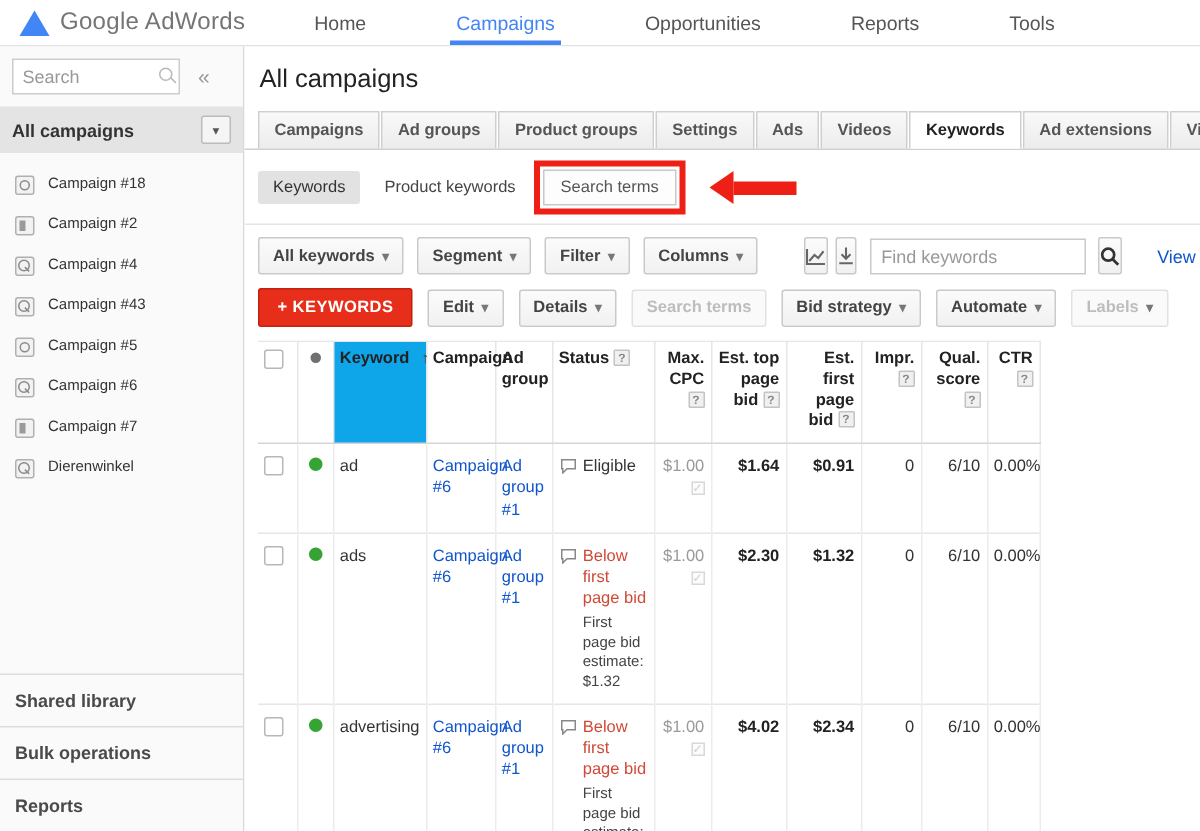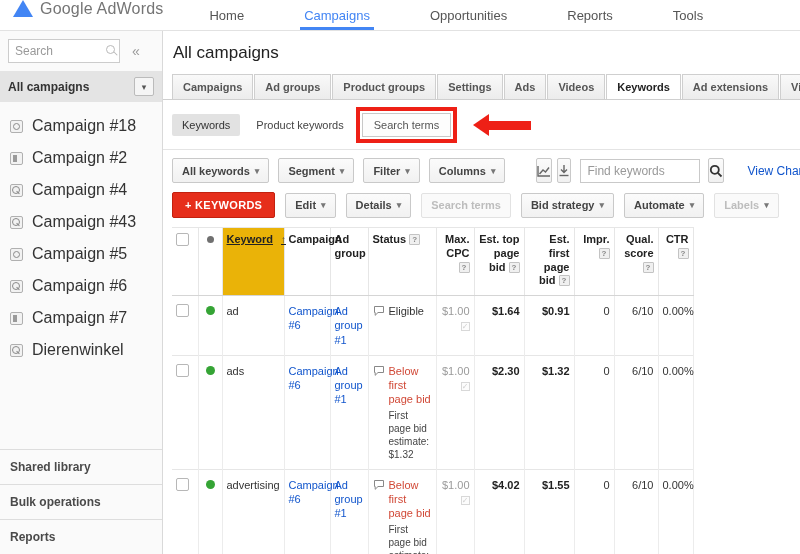--- a/index.html
+++ b/index.html
@@ -7,21 +7,21 @@
     --statusred:#d14836; --greendot:#35a435;
   }
   *{box-sizing:border-box;margin:0;padding:0;}
   html,body{width:800px;height:554px;overflow:hidden;background:#fff;
     font-family:"Liberation Sans",sans-serif;color:#333;}
   .page{width:800px;height:554px;overflow:hidden;display:flex;flex-direction:column;background:#fff;}
 
   
   .topnav{height:31px;flex:0 0 31px;display:flex;align-items:stretch;padding-left:13px;
     border-bottom:1px solid #e2e2e2;background:#fff;}
-  .brand{display:flex;align-items:flex-start;gap:7px;}
+  .brand{display:flex;align-items:center;gap:7px;}
   .logo-mark{width:0;height:0;border-left:10px solid transparent;border-right:10px solid transparent;
     border-bottom:17px solid var(--accent);display:inline-block;}
   .brand-text{font-size:16px;color:#757575;letter-spacing:.2px;}
   .nav-items{display:flex;margin-left:32px;gap:32px;}
   .nav-item{font-size:13px;color:#555;padding:0 14px;display:flex;align-items:center;position:relative;cursor:pointer;}
   .nav-item.active{color:var(--accent);}
   .nav-item.active::after{content:"";position:absolute;left:10px;right:10px;bottom:0;height:3px;background:var(--accent);}
 
   
   .shell{flex:1;display:flex;min-height:0;}
@@ -36,21 +36,21 @@
   .s-search input::placeholder{color:#999;}
   .mini-mag{position:absolute;right:5px;top:6px;width:9px;height:9px;border:1px solid #b9b9b9;border-radius:50%;}
   .mini-mag::after{content:"";position:absolute;width:5px;height:1px;background:#b9b9b9;
     transform:rotate(45deg);right:-4px;bottom:-1px;}
   .s-collapse{margin-left:12px;color:#999;font-size:14px;cursor:pointer;}
   .s-head{background:#e4e4e4;padding:6px 8px;display:flex;align-items:center;justify-content:space-between;}
   .s-head-label{font-size:12px;font-weight:bold;color:#333;}
   .s-head-dd{width:20px;height:19px;background:#f5f5f5;border:1px solid #bbb;border-radius:2px;
     font-size:9px;color:#555;display:flex;align-items:center;justify-content:center;cursor:pointer;}
   .s-list{padding-top:8px;}
-  .camp-item{display:flex;align-items:center;gap:9px;padding:7px 10px;font-size:16px;color:#333;cursor:pointer;}
+  .camp-item{display:flex;gap:9px;padding:7px 10px;font-size:10px;color:#333;cursor:pointer;}
   .ci{width:13px;height:13px;border:1px solid #b0b0b0;background:#f2f2f2;border-radius:2px;
     position:relative;flex:0 0 13px;}
   .ci.video::after{content:"";position:absolute;width:5px;height:5px;border:1px solid #8a8a8a;
     border-radius:50%;top:2px;left:2px;}
   .ci.display::after{content:"";position:absolute;left:2px;top:2px;bottom:2px;width:4px;background:#9a9a9a;}
   .ci.search::before{content:"";position:absolute;width:6px;height:6px;border:1px solid #8a8a8a;
     border-radius:50%;top:1px;left:1px;}
   .ci.search::after{content:"";position:absolute;width:4px;height:1px;background:#8a8a8a;
     transform:rotate(45deg);right:2px;bottom:3px;}
   .s-spacer{flex:1;}
@@ -79,36 +79,36 @@
 
   .toolbar1{display:flex;align-items:center;padding:8px 9px;gap:9px;flex:0 0 auto;}
   .btn{height:25px;display:inline-flex;align-items:center;gap:5px;padding:0 9px;font-size:11px;font-weight:bold;
     color:#444;background:linear-gradient(#fbfbfb,#f1f1f1);border:1px solid #c9c9c9;border-radius:2px;cursor:pointer;
     font-family:"Liberation Sans",sans-serif;white-space:nowrap;}
   .btn .caret{color:#777;font-size:9px;}
   .btn.disabled{color:#bdbdbd;background:#fafafa;border-color:#e2e2e2;cursor:default;}
   .gap-lg{margin-left:22px;}
   .icon-btn{width:28px;height:25px;display:inline-flex;align-items:center;justify-content:center;
     background:linear-gradient(#fbfbfb,#f1f1f1);border:1px solid #c9c9c9;border-radius:2px;cursor:pointer;}
-  .find-input{width:120px;height:24px;border:1px solid #c9c9c9;font-size:12px;padding:0 6px;color:#333;
+  .find-input{width:144px;height:24px;border:1px solid #c9c9c9;font-size:12px;padding:0 6px;color:#333;
     font-family:"Liberation Sans",sans-serif;}
   .find-input::placeholder{color:#999;}
   .search-btn{width:32px;height:25px;margin-left:-1px;}
   .link{font-size:12px;color:var(--link);margin-left:14px;cursor:pointer;text-decoration:none;white-space:nowrap;}
 
   .toolbar2{display:flex;align-items:center;padding:1px 9px 9px;gap:10px;flex:0 0 auto;}
   .red-btn{height:26px;display:inline-flex;align-items:center;padding:0 12px;font-size:11px;font-weight:bold;
     color:#fff;background:var(--btnred);border:1px solid #c2210f;border-radius:2px;cursor:pointer;letter-spacing:.3px;}
 
   
   .tablewrap{flex:1;min-height:0;overflow:hidden;padding-left:9px;}
   table{border-collapse:collapse;table-layout:fixed;width:521px;font-size:11px;}
   th{font-size:11px;font-weight:bold;color:#222;background:#fff;border-right:1px solid #e6e6e6;
     border-bottom:1px solid #d5d5d5;border-top:1px solid #e6e6e6;padding:5px 4px 7px;vertical-align:top;line-height:1.25;}
-  th.sorted{background:#eab308;text-decoration:underline;}
+  th.sorted{background:#0ea5e9;}
   td{border-right:1px solid #ececec;padding:8px 4px;vertical-align:top;line-height:1.3;color:#333;}
   tbody tr{border-bottom:1px solid #e6e6e6;}
   .al{text-align:left;} .ar{text-align:right;}
   .cb{display:inline-block;width:13px;height:13px;border:1px solid #b7b7b7;border-radius:2px;background:#fff;cursor:pointer;}
   .dot{display:inline-block;width:9px;height:9px;border-radius:50%;background:var(--greendot);}
   .hdot{display:inline-block;width:7px;height:7px;border-radius:50%;background:#707070;}
   .help{display:inline-block;width:11px;height:11px;background:#f0f0f0;border:1px solid #c3c3c3;border-radius:1px;
     color:#888;font-size:8px;line-height:10px;text-align:center;font-weight:bold;margin-left:3px;vertical-align:1px;cursor:pointer;}
   .sortarrow{font-size:10px;color:#444;margin-left:8px;}
   a.cell-link{color:var(--link);text-decoration:none;cursor:pointer;}
@@ -371,21 +371,21 @@
                   <div class="status-line">
                     <svg width="12" height="11" viewBox="0 0 12 11" style="flex:0 0 12px;margin-top:1px;">
                       <path d="M1.5 1.5 h9 v6 h-5.5 l-2.8 2.8 v-2.8 h-0.7 z" fill="#fff" stroke="#888" stroke-width="1"></path>
                     </svg>
                     <span class="st-warn">Below first page bid</span>
                   </div>
                   <div class="status-sub">First page bid estimate: $2.34</div>
                 </td>
                 <td class="ar"><div class="cpc-val">$1.00</div><span class="ecpc">✓</span></td>
                 <td class="ar"><span class="num-bold">$4.02</span></td>
-                <td class="ar"><span class="num-bold">$1.55</span></td>
+                <td class="ar"><span class="num-bold">$2.34</span></td>
                 <td class="ar">0</td>
                 <td class="ar">6/10</td>
                 <td class="ar">0.00%</td>
               </tr>
             </tbody>
         </table>
       </div>
     </main>
   </div>
 </div>

